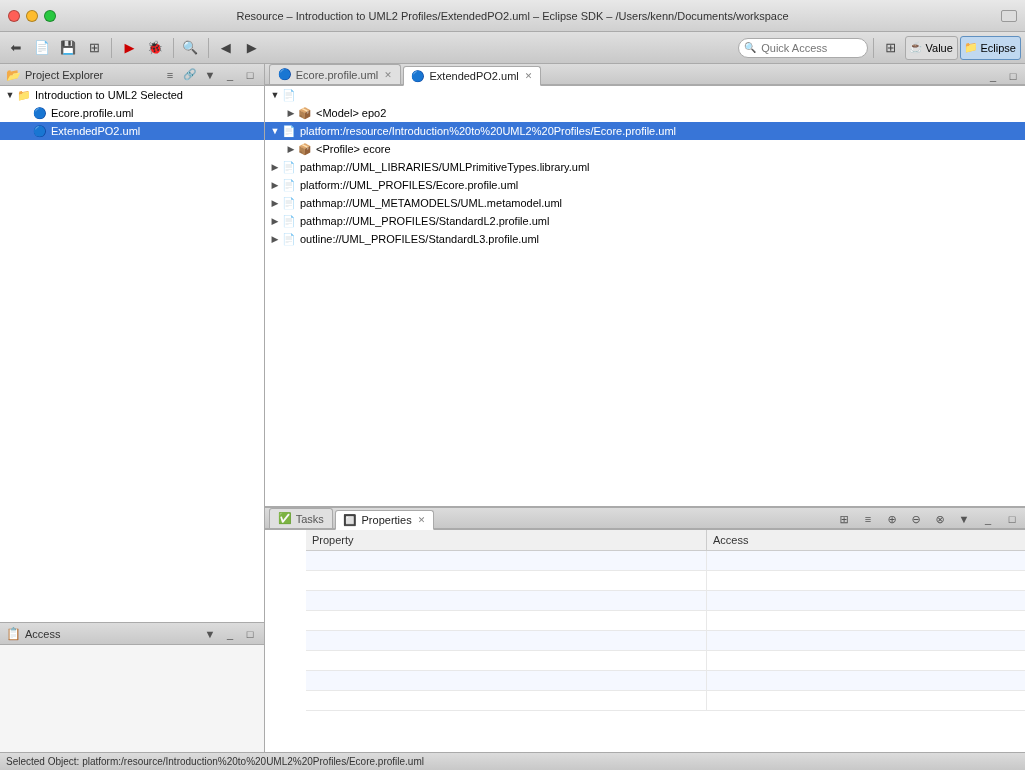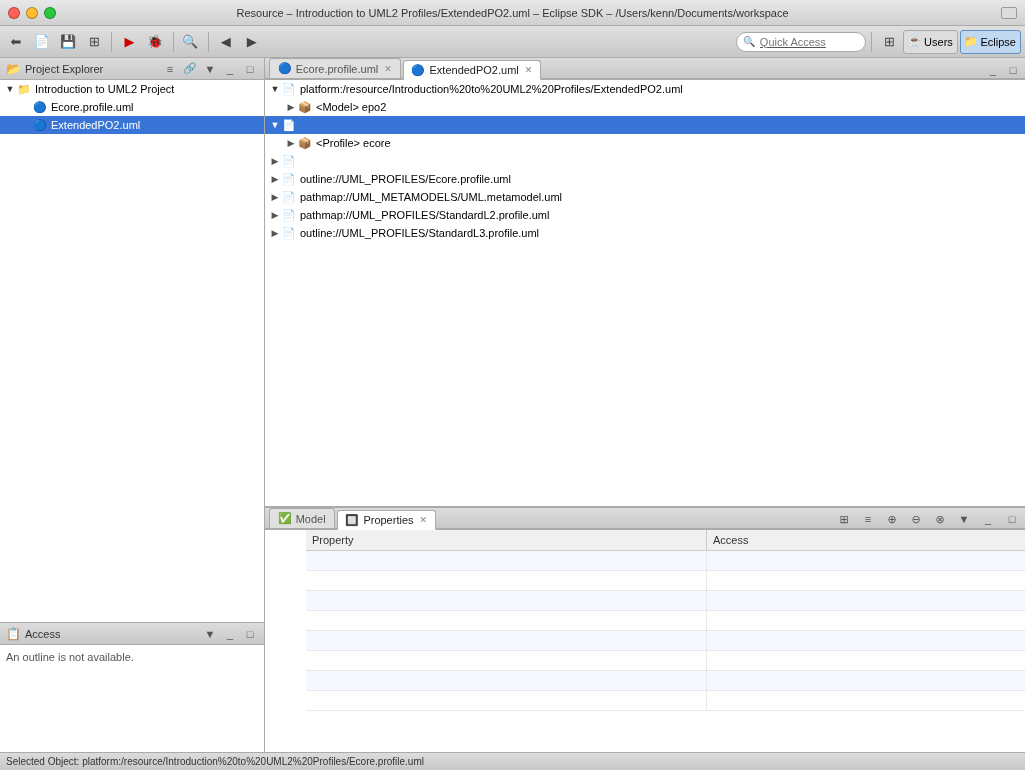--- a/index.html
+++ b/index.html
@@ -11,21 +11,21 @@
       height: 770px;
       overflow: hidden;
       display: flex;
       flex-direction: column;
     }
 
     
     .title-bar {
       background: linear-gradient(to bottom, #e8e8e8, #d0d0d0);
       border-bottom: 1px solid #aaa;
-      height: 26px;
+      height: 32px;
       display: flex;
       align-items: center;
       justify-content: center;
       position: relative;
       flex-shrink: 0;
       text-align: right;
     }
     .title-bar-buttons {
       position: absolute;
       left: 8px;
@@ -101,21 +101,20 @@
       gap: 4px;
     }
     .qa-icon { color: #888; font-size: 10px; }
     .qa-input {
       border: none;
       outline: none;
       font-size: 11px;
       width: 100%;
       background: transparent;
       color: #555;
-      text-decoration: underline;
     }
     .perspective-btn {
       height: 24px;
       border: 1px solid #aaa;
       background: #ddd;
       border-radius: 3px;
       cursor: pointer;
       display: flex;
       align-items: center;
       padding: 0 4px;
@@ -418,21 +417,21 @@
   <button class="toolbar-btn">▶</button>
   <div class="toolbar-spacer"></div>
   <div class="quick-access-box">
     <span class="qa-icon">🔍</span>
     <input class="qa-input" type="text" placeholder="Quick Access" style="">
   </div>
   <div class="toolbar-sep"></div>
   <button class="toolbar-btn">⊞</button>
   <div class="perspective-btn">
     <span>☕</span>
-    <span>Users</span>
+    <span>Value</span>
   </div>
   <div class="perspective-btn" style="background:#c0d8f0; border-color:#6090c0;">
     <span>📁</span>
     <span>Eclipse</span>
   </div>
 </div>
 
 <div class="main-area">
 
   <div class="left-panel">
@@ -445,21 +444,21 @@
       <button class="panel-icon-btn">▼</button>
       <button class="panel-icon-btn">_</button>
       <button class="panel-icon-btn">□</button>
     </div>
 
     <div class="tree-container">
 
       <div class="tree-item">
         <span class="tree-arrow expanded">▼</span>
         <span class="tree-icon folder-icon">📁</span>
-        <span class="tree-label">Introduction to UML2 Project</span>
+        <span class="tree-label">Introduction to UML2 Selected</span>
       </div>
 
       <div class="tree-item" style="padding-left: 20px;">
         <span class="tree-arrow" style="width:12px;"></span>
         <span class="tree-icon file-icon-blue">🔵</span>
         <span class="tree-label">Ecore.profile.uml</span>
       </div>
 
       <div class="tree-item selected" style="padding-left: 20px;">
         <span class="tree-arrow" style="width:12px;"></span>
@@ -469,23 +468,20 @@
     </div>
 
     <div class="outline-panel">
       <div class="panel-header">
         <span style="font-size:12px;">📋</span>
         <span class="panel-title">Access</span>
         <button class="panel-icon-btn">▼</button>
         <button class="panel-icon-btn">_</button>
         <button class="panel-icon-btn">□</button>
       </div>
-      <div class="outline-content">
-        <span>An outline is not available.</span>
-      </div>
     </div>
 
   </div>
 
   <div class="right-panel">
 
     <div class="tab-bar">
       <div class="tab">
         <span>🔵</span>
         <span>Ecore.profile.uml</span>
@@ -500,49 +496,50 @@
         <button class="tab-bar-btn">_</button>
         <button class="tab-bar-btn">□</button>
       </div>
     </div>
 
     <div class="editor-content">
 
       <div class="editor-tree-item" style="padding-left: 4px;">
         <span class="tree-arrow expanded">▼</span>
         <span class="tree-icon" style="color:#888;">📄</span>
-        <span class="tree-label">platform:/resource/Introduction%20to%20UML2%20Profiles/ExtendedPO2.uml</span>
       </div>
 
       <div class="editor-tree-item" style="padding-left: 20px;">
         <span class="tree-arrow">▶</span>
         <span class="tree-icon" style="color:#6a9;">📦</span>
         <span class="tree-label">&lt;Model&gt;  epo2</span>
       </div>
 
       <div class="editor-tree-item selected-blue" style="padding-left: 4px;">
         <span class="tree-arrow" style="color:white;">▼</span>
         <span class="tree-icon">📄</span>
+        <span class="tree-label">platform:/resource/Introduction%20to%20UML2%20Profiles/Ecore.profile.uml</span>
       </div>
 
       <div class="editor-tree-item" style="padding-left: 20px;">
         <span class="tree-arrow">▶</span>
         <span class="tree-icon" style="color:#a96;">📦</span>
         <span class="tree-label">&lt;Profile&gt;  ecore</span>
       </div>
 
       <div class="editor-tree-item" style="padding-left: 4px;">
         <span class="tree-arrow">▶</span>
         <span class="tree-icon" style="color:#888;">📄</span>
+        <span class="tree-label">pathmap://UML_LIBRARIES/UMLPrimitiveTypes.library.uml</span>
       </div>
 
       <div class="editor-tree-item" style="padding-left: 4px;">
         <span class="tree-arrow">▶</span>
         <span class="tree-icon" style="color:#888;">📄</span>
-        <span class="tree-label">outline://UML_PROFILES/Ecore.profile.uml</span>
+        <span class="tree-label">platform://UML_PROFILES/Ecore.profile.uml</span>
       </div>
 
       <div class="editor-tree-item" style="padding-left: 4px;">
         <span class="tree-arrow">▶</span>
         <span class="tree-icon" style="color:#888;">📄</span>
         <span class="tree-label">pathmap://UML_METAMODELS/UML.metamodel.uml</span>
       </div>
 
       <div class="editor-tree-item" style="padding-left: 4px;">
         <span class="tree-arrow">▶</span>
@@ -554,21 +551,21 @@
         <span class="tree-arrow">▶</span>
         <span class="tree-icon" style="color:#888;">📄</span>
         <span class="tree-label">outline://UML_PROFILES/StandardL3.profile.uml</span>
       </div>
     </div>
 
     <div class="bottom-panel">
       <div class="bottom-tab-bar">
         <div class="tab">
           <span>✅</span>
-          <span>Model</span>
+          <span>Tasks</span>
         </div>
         <div class="tab active">
           <span>🔲</span>
           <span>Properties</span>
           <span class="tab-close">✕</span>
         </div>
         <div style="margin-left: auto; display:flex; align-items:center; gap:2px;">
           <button class="bottom-tab-btn">⊞</button>
           <button class="bottom-tab-btn">≡</button>
           <button class="bottom-tab-btn">⊕</button>

